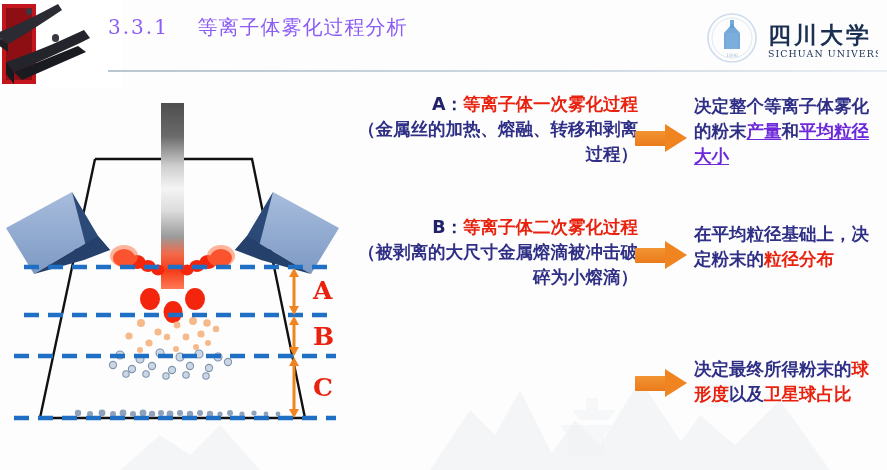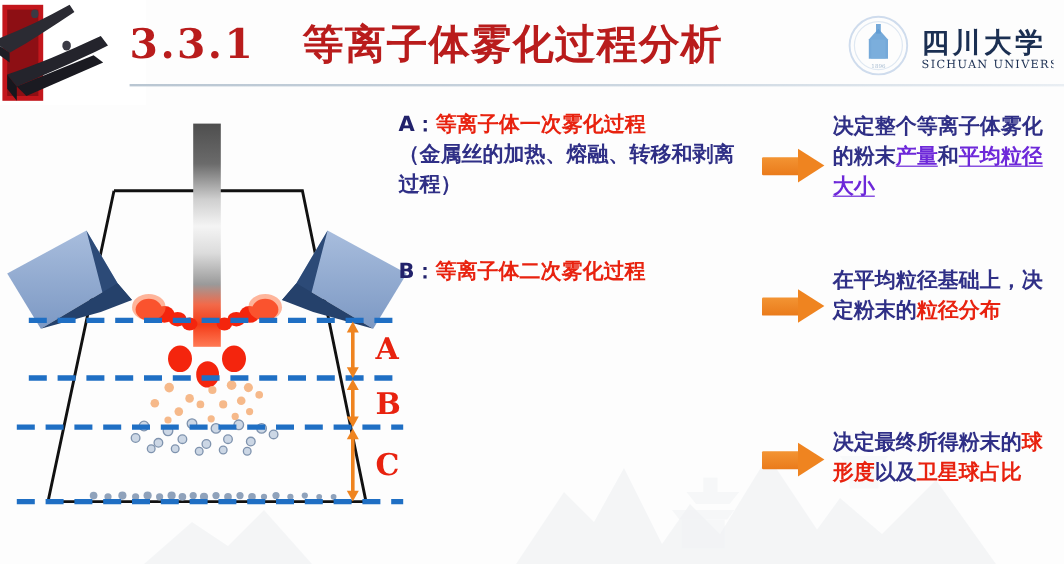--- a/index.html
+++ b/index.html
@@ -24,29 +24,29 @@
   
   .header{position:absolute;left:0;top:0;width:887px;height:74px;}
   .hdr-rule{
     position:absolute;left:108px;top:70px;width:779px;height:2px;
     background:linear-gradient(to right,#b9c6d2,#ccd7e1 55%,#e9eef3);
   }
   .pavilion{position:absolute;left:0;top:0;width:122px;height:88px;}
   .slide-title{
     position:absolute;left:108px;top:14px;
     font-family:"DejaVu Serif","Liberation Serif",serif;
-    font-size:34px;font-weight:700;color:#b91c1c;
+    font-size:20px;font-weight:400;color:#8b5cf6;
     letter-spacing:1px;white-space:nowrap;
   }
   .slide-title .num{font-family:"DejaVu Serif","Liberation Serif",serif;letter-spacing:2px;}
   .logo{position:absolute;left:706px;top:12px;width:172px;height:54px;}
   
   .diagram{position:absolute;left:0px;top:84px;width:345px;height:386px;}
   
-  .mid-col{position:absolute;left:332px;width:290px;}
+  .mid-col{position:absolute;left:348px;width:290px;text-align:right;}
   .right-col{position:absolute;left:694px;width:190px;}
   .blk{
     font-family:"DejaVu Sans","Liberation Sans",sans-serif;
     font-size:17.5px;line-height:25px;color:#2f2f86;font-weight:700;
   }
   .red{color:#e8220f;}
   .red-u{color:#6d28d9;text-decoration:underline;text-underline-offset:2px;}
   .lbl{color:#22226b;font-weight:700;}
   .arrow-cell{position:absolute;width:52px;height:30px;}
   .arrow{position:relative;width:52px;height:28px;}
@@ -279,20 +279,21 @@
       <div class="shaft"></div>
         <div class="head"></div>
     </div>
   </div>
   <div class="right-col blk" style="top:94px;">
     <span>决定整个等离子体雾化的粉末</span><span class="red-u">产量</span><span>和</span><span class="red-u">平均粒径大小</span>
   </div>
 
   <div class="mid-col blk" style="top:215px;">
     <span class="lbl">B：</span><span class="red">等离子体二次雾化过程</span><br>
+    <span>（被剥离的大尺寸金属熔滴被冲击破碎为小熔滴）</span>
   </div>
   <div class="arrow-cell" style="left:635px;top:241px;">
     <div class="arrow">
       <div class="shaft"></div>
         <div class="head"></div>
     </div>
   </div>
   <div class="right-col blk" style="top:222px;">
     <span>在平均粒径基础上，决定粉末的</span><span class="red">粒径分布</span>
   </div>

